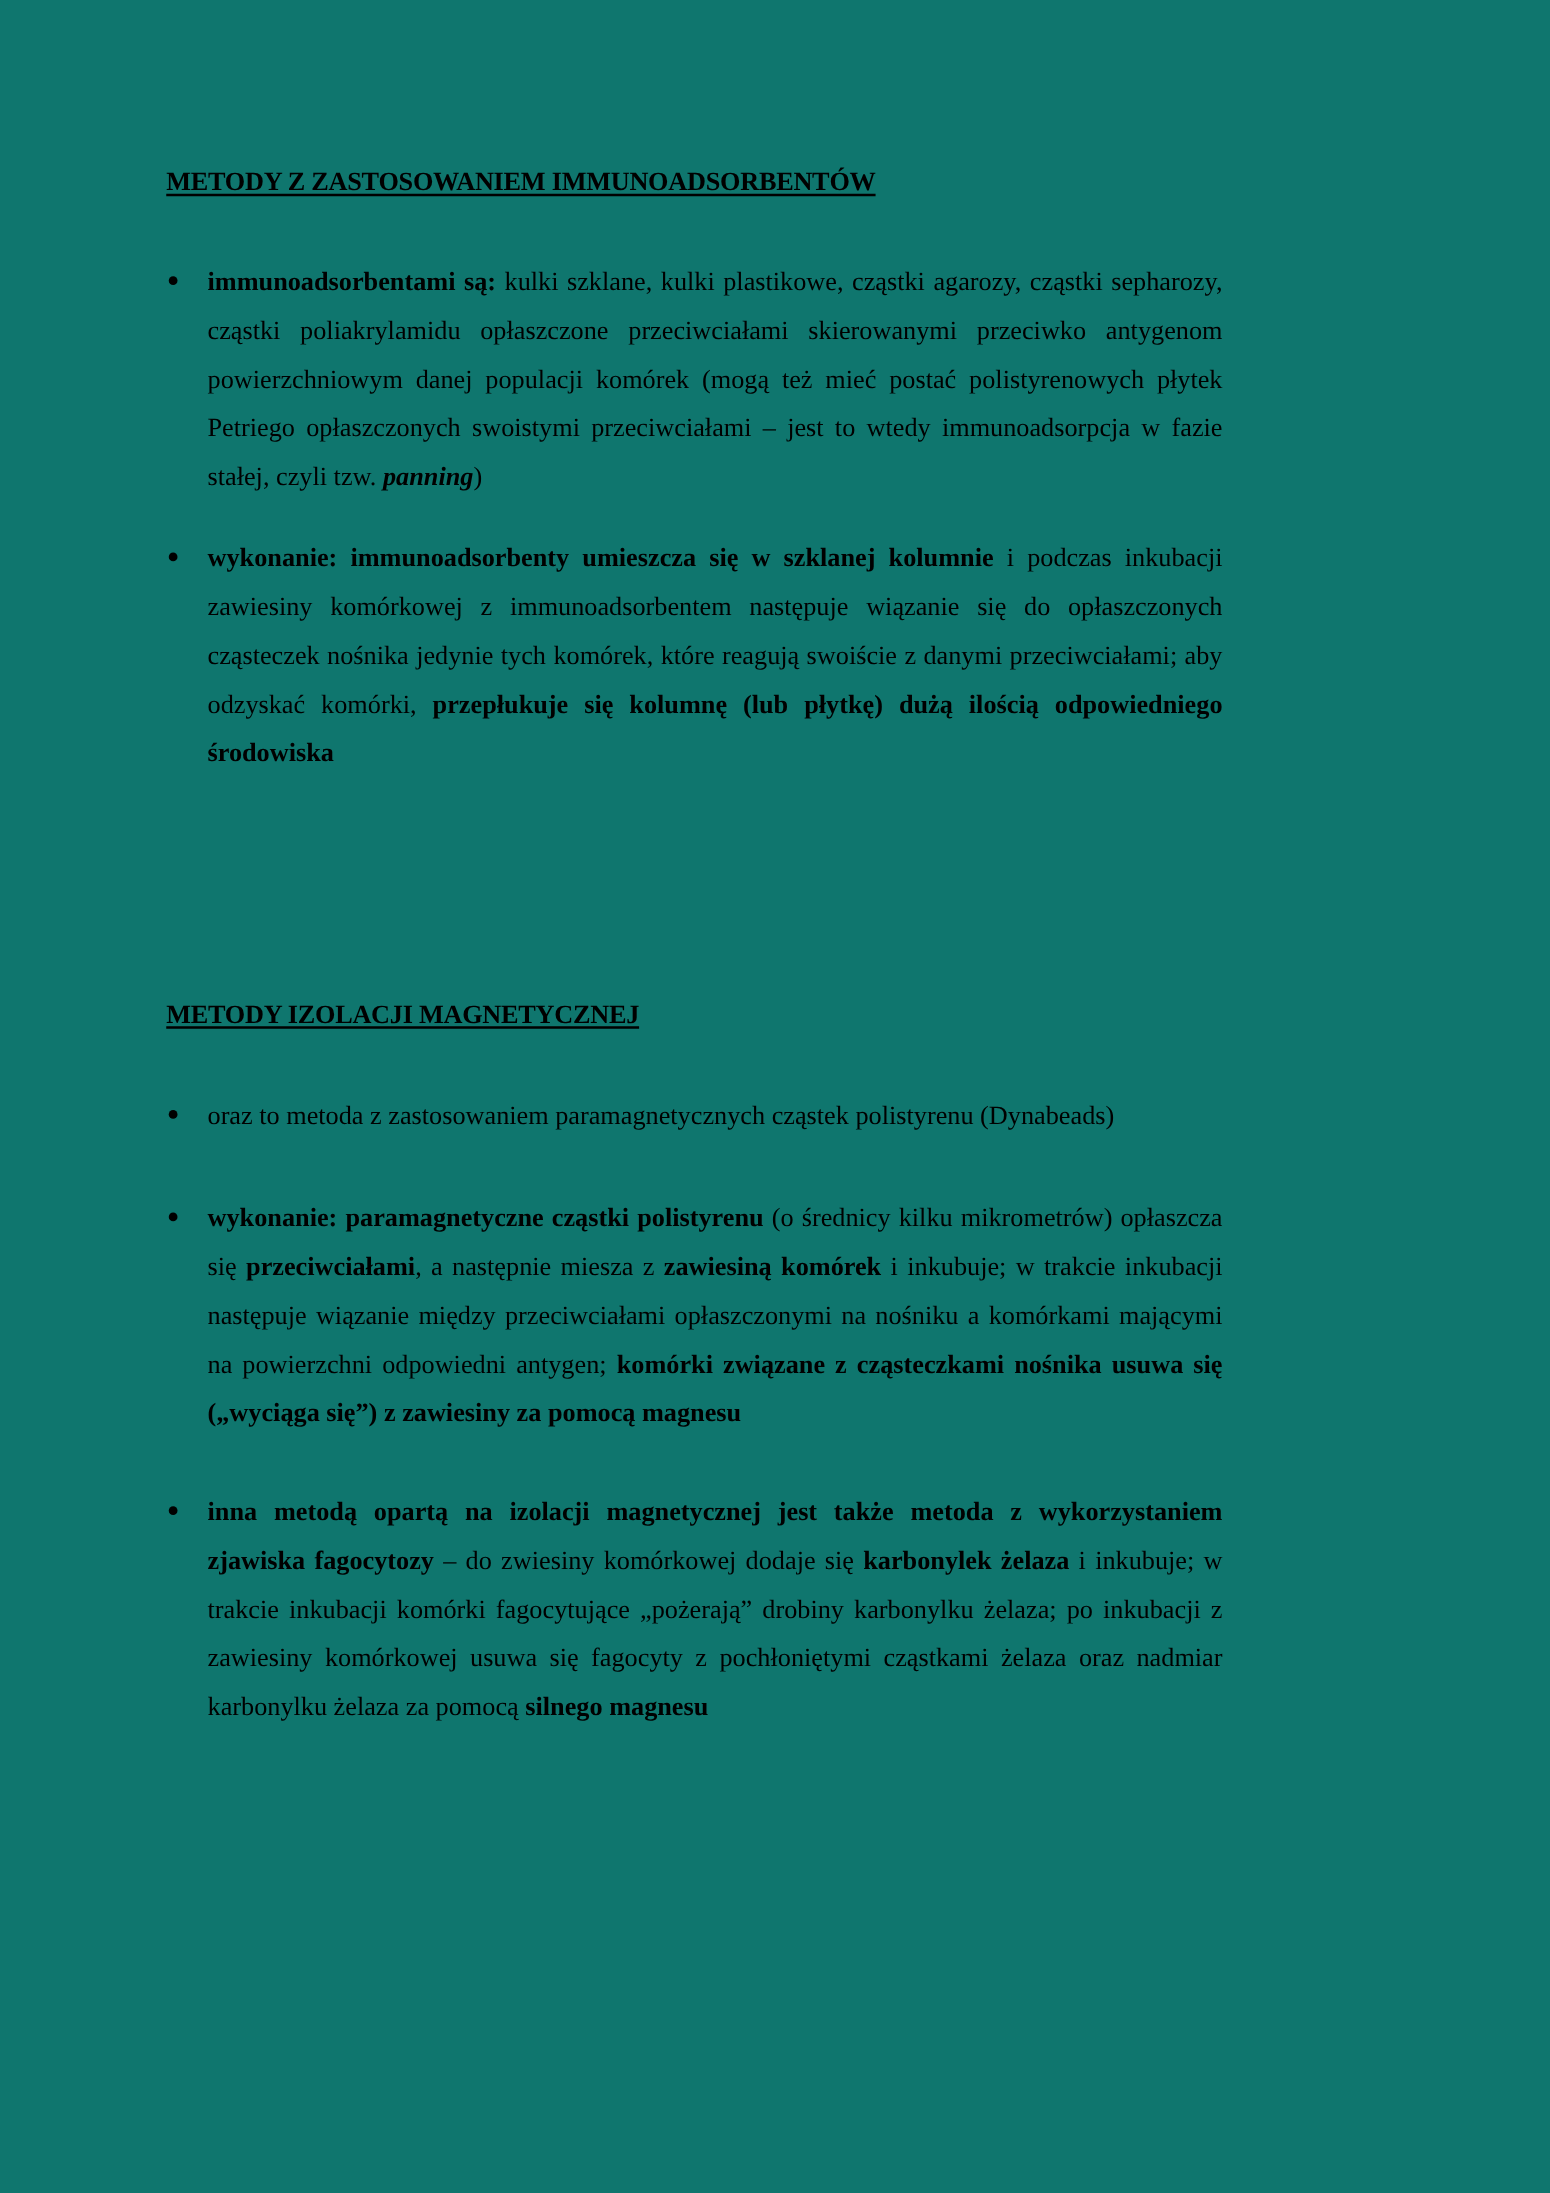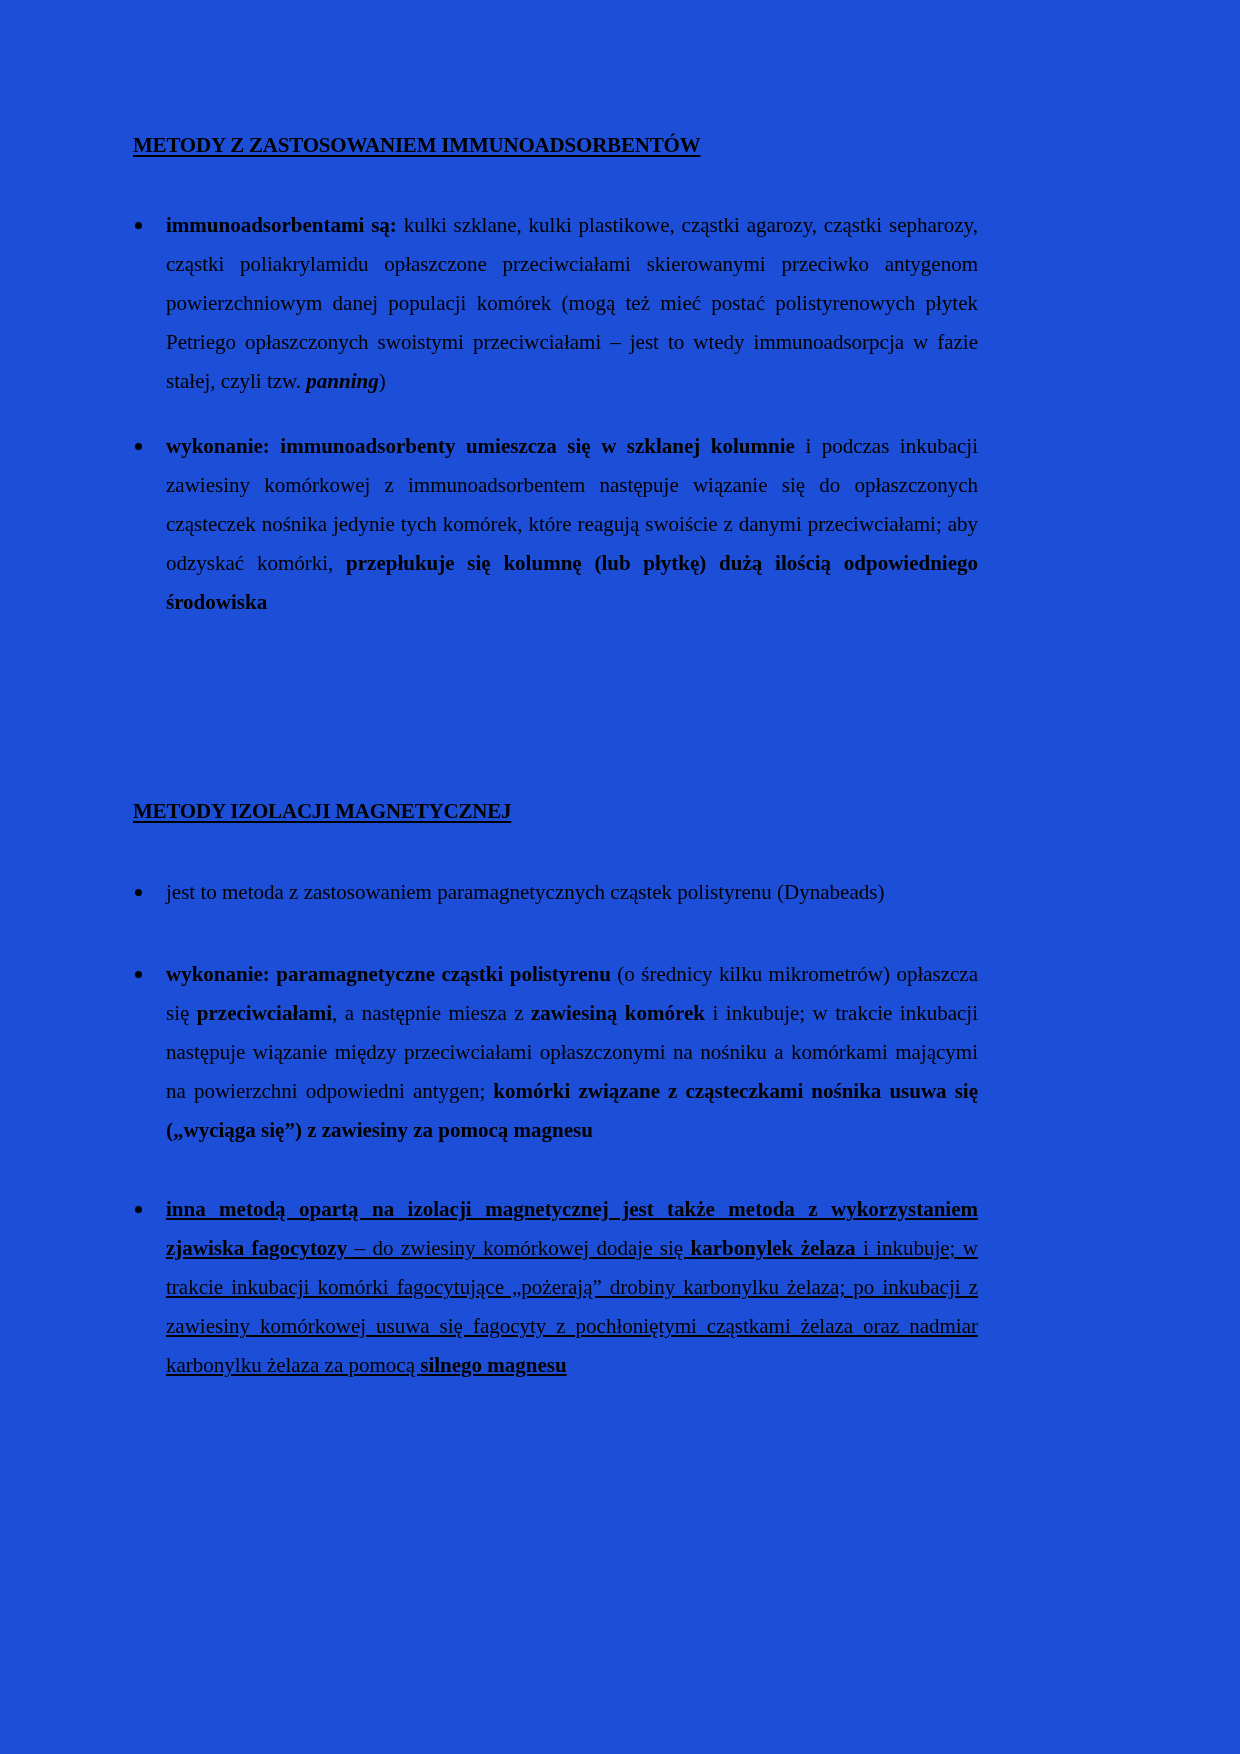--- a/index.html
+++ b/index.html
@@ -14,21 +14,21 @@
       overflow: hidden;
       font-family: "Liberation Serif", "DejaVu Serif", serif;
       color: #000000;
     }
     .page {
       position: absolute;
       left: 0;
       top: 0;
       width: 1240px;
       height: 1754px;
-      background: #1d4ed8;
+      background: #0f766e;
     }
     .heading {
       position: absolute;
       left: 133px;
       font-family: "Liberation Serif", serif;
       font-weight: bold;
       font-size: 21px;
       text-decoration: underline;
       text-decoration-thickness: 2px;
       text-underline-offset: 3px;
@@ -92,26 +92,26 @@
   <div class="item" style="top:427px;">
     <span class="bullet"></span>
     <div class="text"><span class="lbl">wykonanie:</span><span class="b"> immunoadsorbenty umieszcza się  w szklanej kolumnie</span><span> i podczas inkubacji zawiesiny komórkowej z immunoadsorbentem następuje wiązanie się  do opłaszczonych cząsteczek nośnika jedynie tych komórek, które reagują swoiście z danymi przeciwciałami; aby odzyskać komórki, </span><span class="b">przepłukuje się kolumnę (lub płytkę) dużą ilością odpowiedniego środowiska</span></div>
   </div>
 
 
   <h2 class="heading" style="top:799px;">METODY IZOLACJI MAGNETYCZNEJ</h2>
 
   <div class="item" style="top:873px;">
     <span class="bullet"></span>
-    <div class="text"><span>jest to metoda z zastosowaniem paramagnetycznych cząstek polistyrenu (Dynabeads)</span></div>
+    <div class="text"><span>oraz to metoda z zastosowaniem paramagnetycznych cząstek polistyrenu (Dynabeads)</span></div>
   </div>
 
   <div class="item" style="top:955px;">
     <span class="bullet"></span>
     <div class="text"><span class="lbl">wykonanie:</span><span class="b"> paramagnetyczne cząstki polistyrenu</span><span> (o średnicy kilku mikrometrów) opłaszcza się </span><span class="b">przeciwciałami</span><span>, a następnie miesza z </span><span class="b">zawiesiną komórek</span><span> i inkubuje; w trakcie inkubacji następuje wiązanie między przeciwciałami opłaszczonymi na nośniku a komórkami mającymi na powierzchni odpowiedni antygen; </span><span class="b">komórki związane z cząsteczkami nośnika usuwa się („wyciąga się”) z zawiesiny za pomocą magnesu</span></div>
   </div>
 
-  <div class="item" style="top:1190px;text-decoration:underline;">
+  <div class="item" style="top:1190px;">
     <span class="bullet"></span>
     <div class="text"><span class="b">inna metodą opartą na izolacji magnetycznej jest także metoda z wykorzystaniem zjawiska fagocytozy</span><span> – do zwiesiny komórkowej dodaje się </span><span class="b">karbonylek żelaza</span><span> i inkubuje; w trakcie inkubacji komórki fagocytujące „pożerają” drobiny karbonylku żelaza; po inkubacji z zawiesiny komórkowej usuwa się fagocyty z pochłoniętymi cząstkami żelaza oraz nadmiar karbonylku żelaza za pomocą </span><span class="b">silnego magnesu</span></div>
   </div>
 
 </div>
 
 </body></html>

